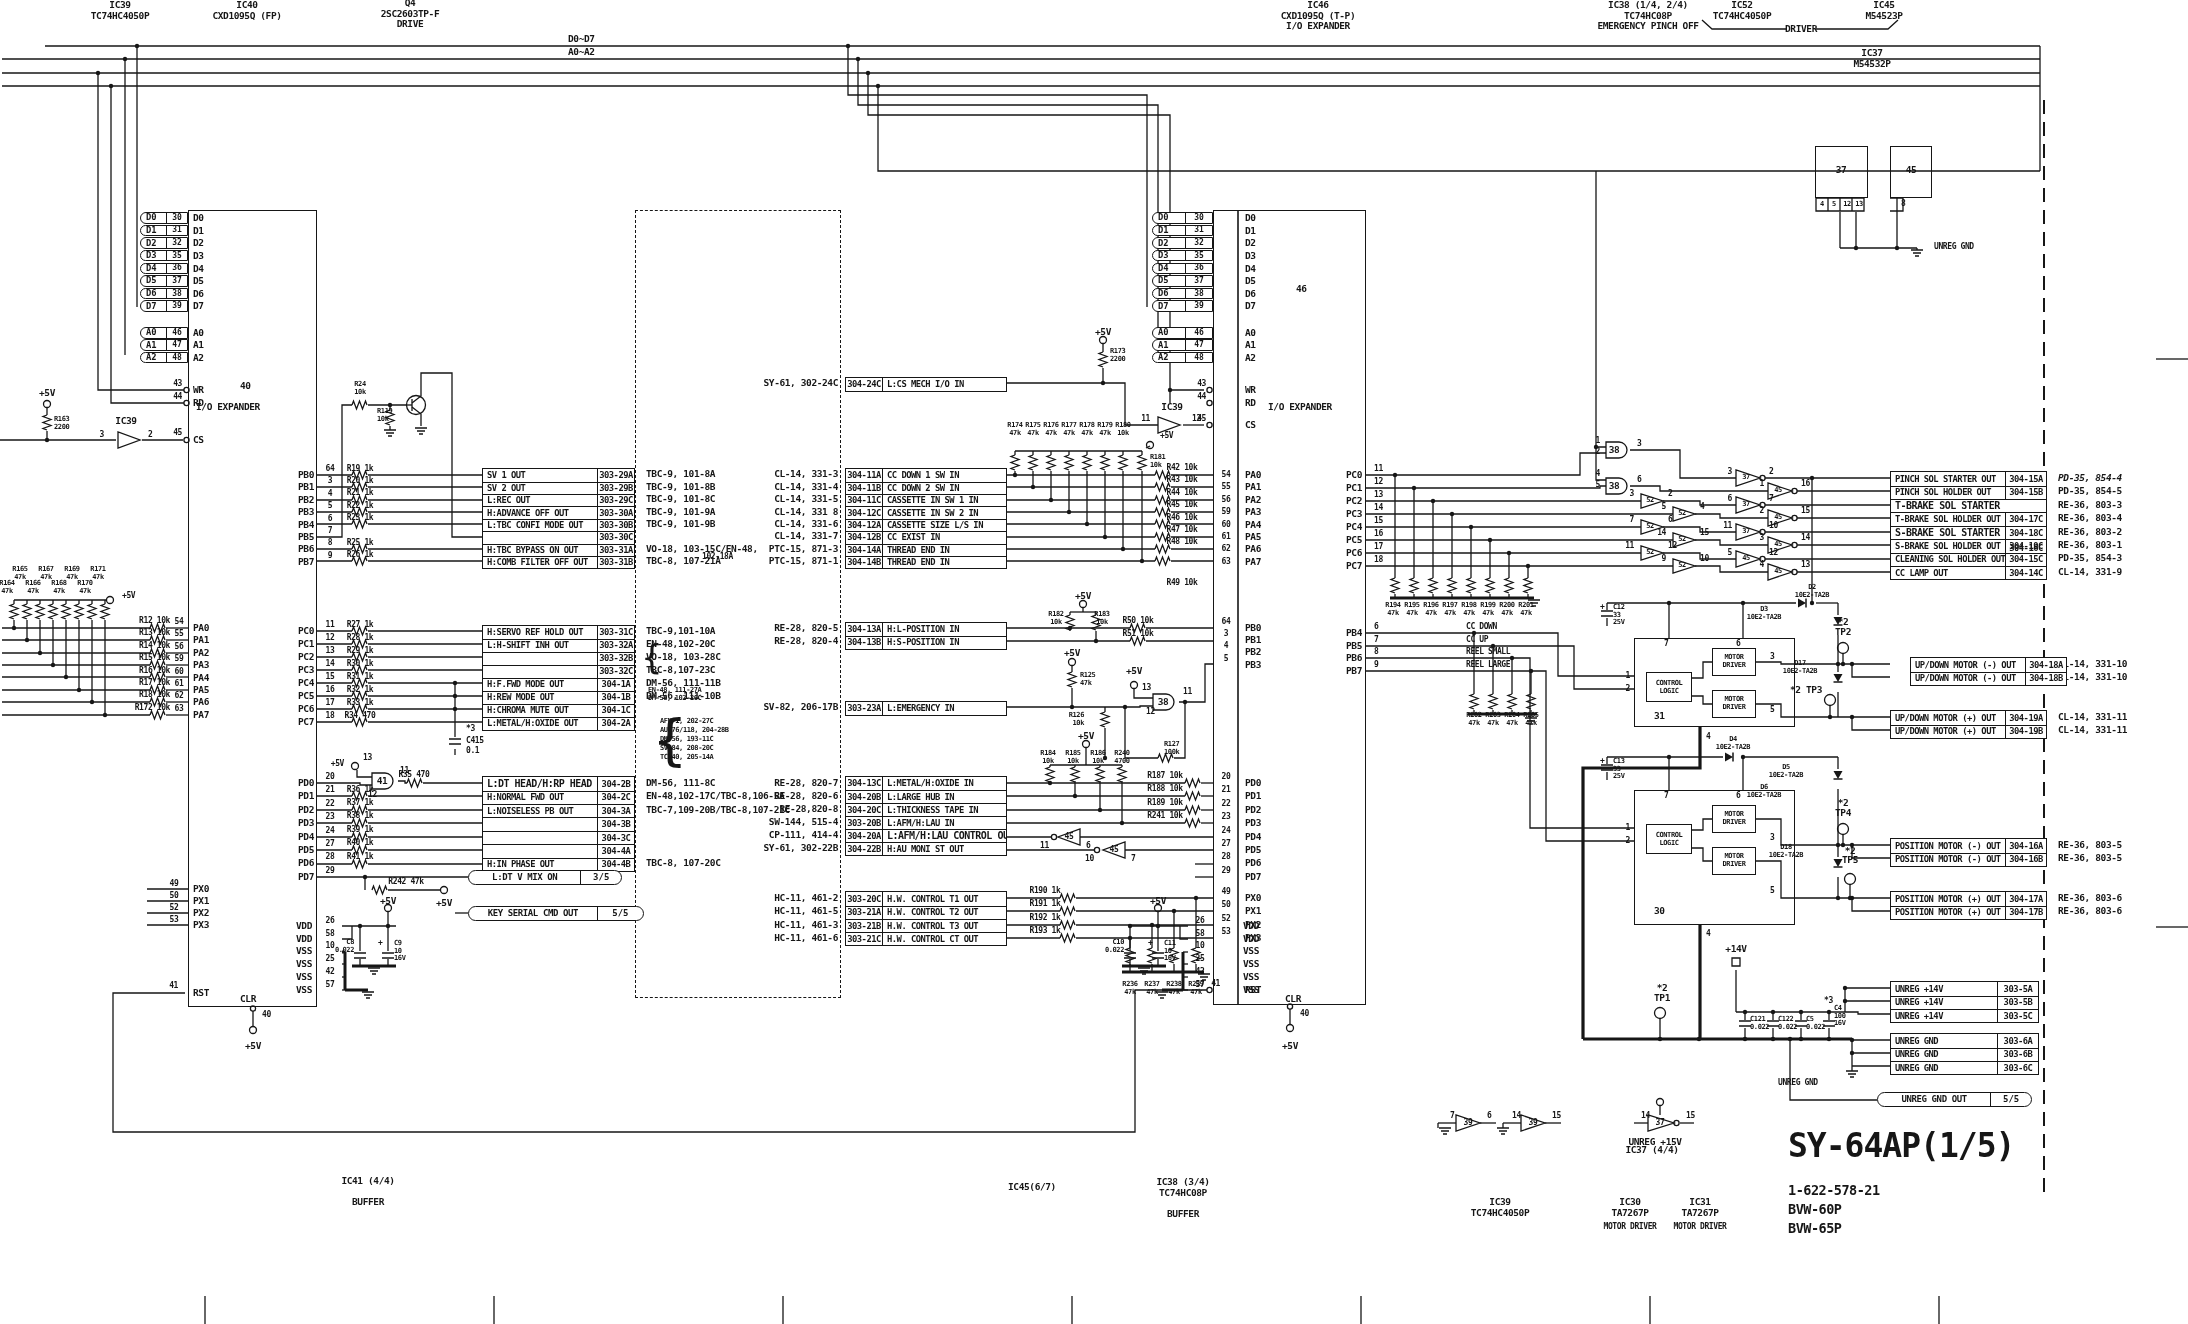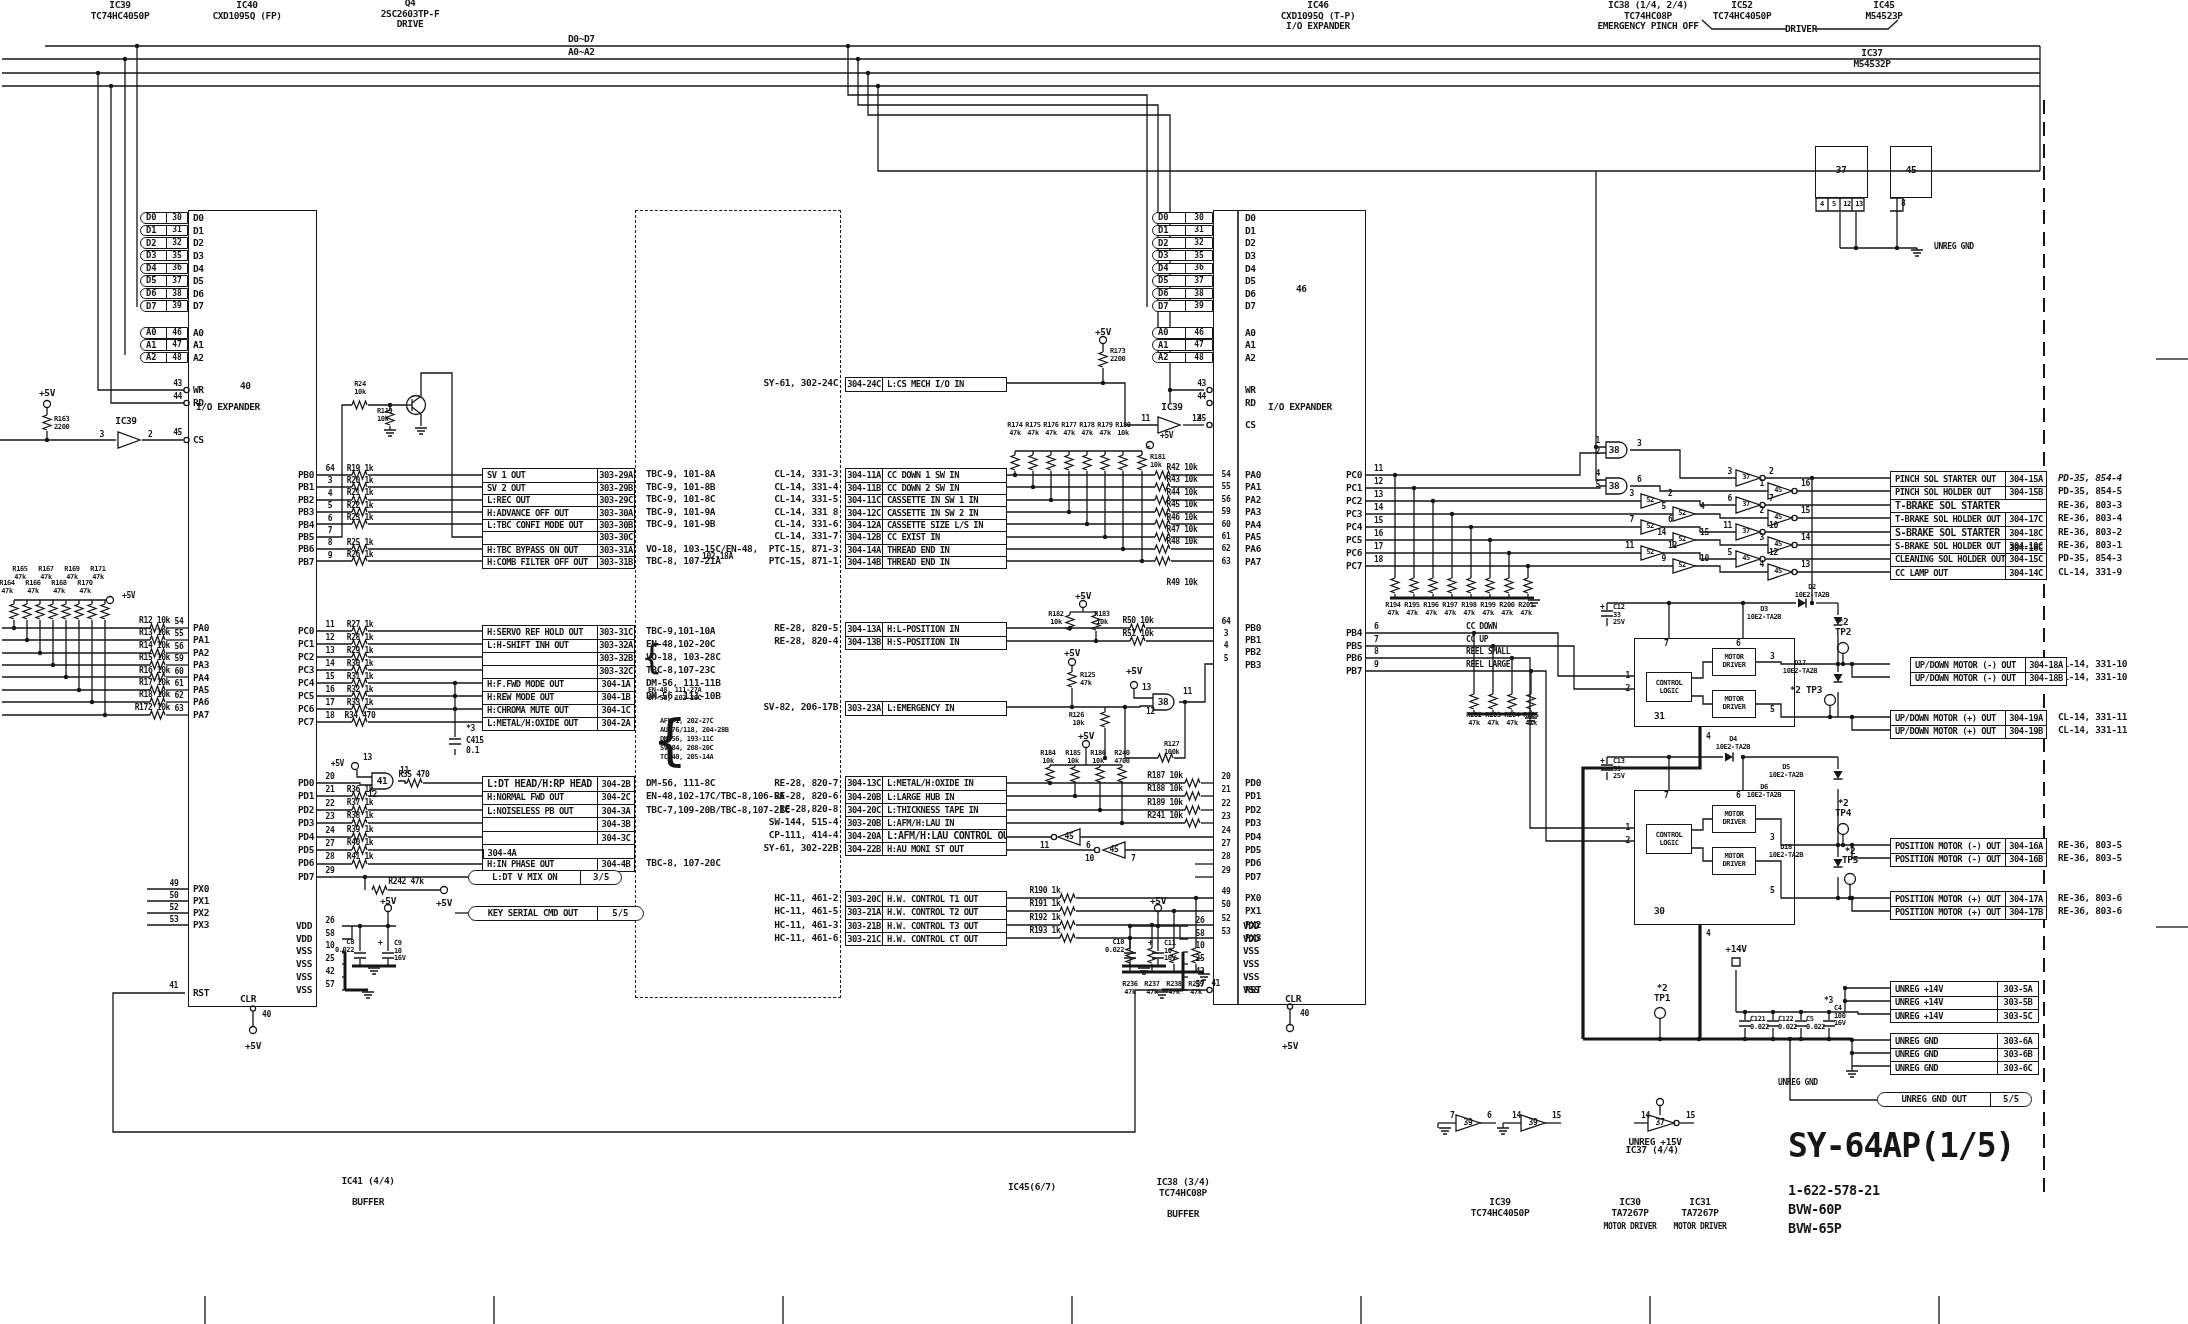--- a/index.html
+++ b/index.html
@@ -1450,21 +1450,21 @@
         <div class="code" style="width: 36px;">304-3A</div>
       </div>
       <div class="row" style="height: 13.4px;">
         <div class="l"></div>
         <div class="code" style="width: 36px;">304-3B</div>
       </div>
       <div class="row" style="height: 13.4px;">
         <div class="l"></div>
         <div class="code" style="width: 36px;">304-3C</div>
       </div>
-      <div class="row" style="height: 13.4px; flex-direction: column;">
+      <div class="row" style="height: 13.4px;">
         <div class="l"></div>
         <div class="code" style="width: 36px;">304-4A</div>
       </div>
       <div class="row" style="height: 13.4px;">
         <div class="l">H:IN PHASE OUT</div>
         <div class="code" style="width: 36px;">304-4B</div>
       </div>
     </div>
     <div class="lb r" style="left: 838px; top: 383.1px;">SY-61, 302-24C</div>
     <div class="bg in" style="left: 845px; top: 376.6px; width: 160px;">

